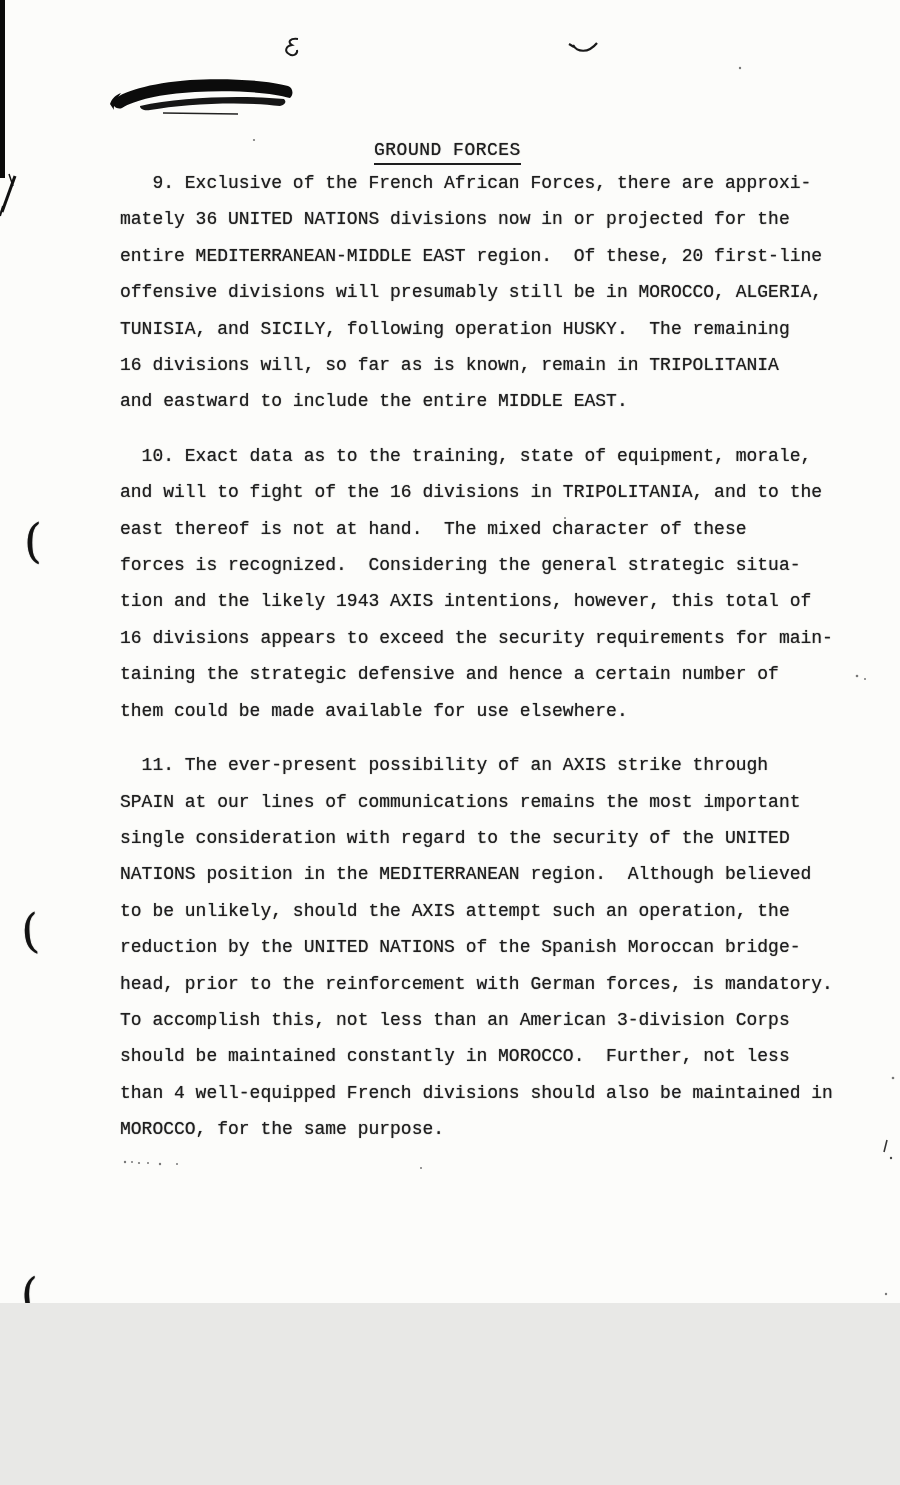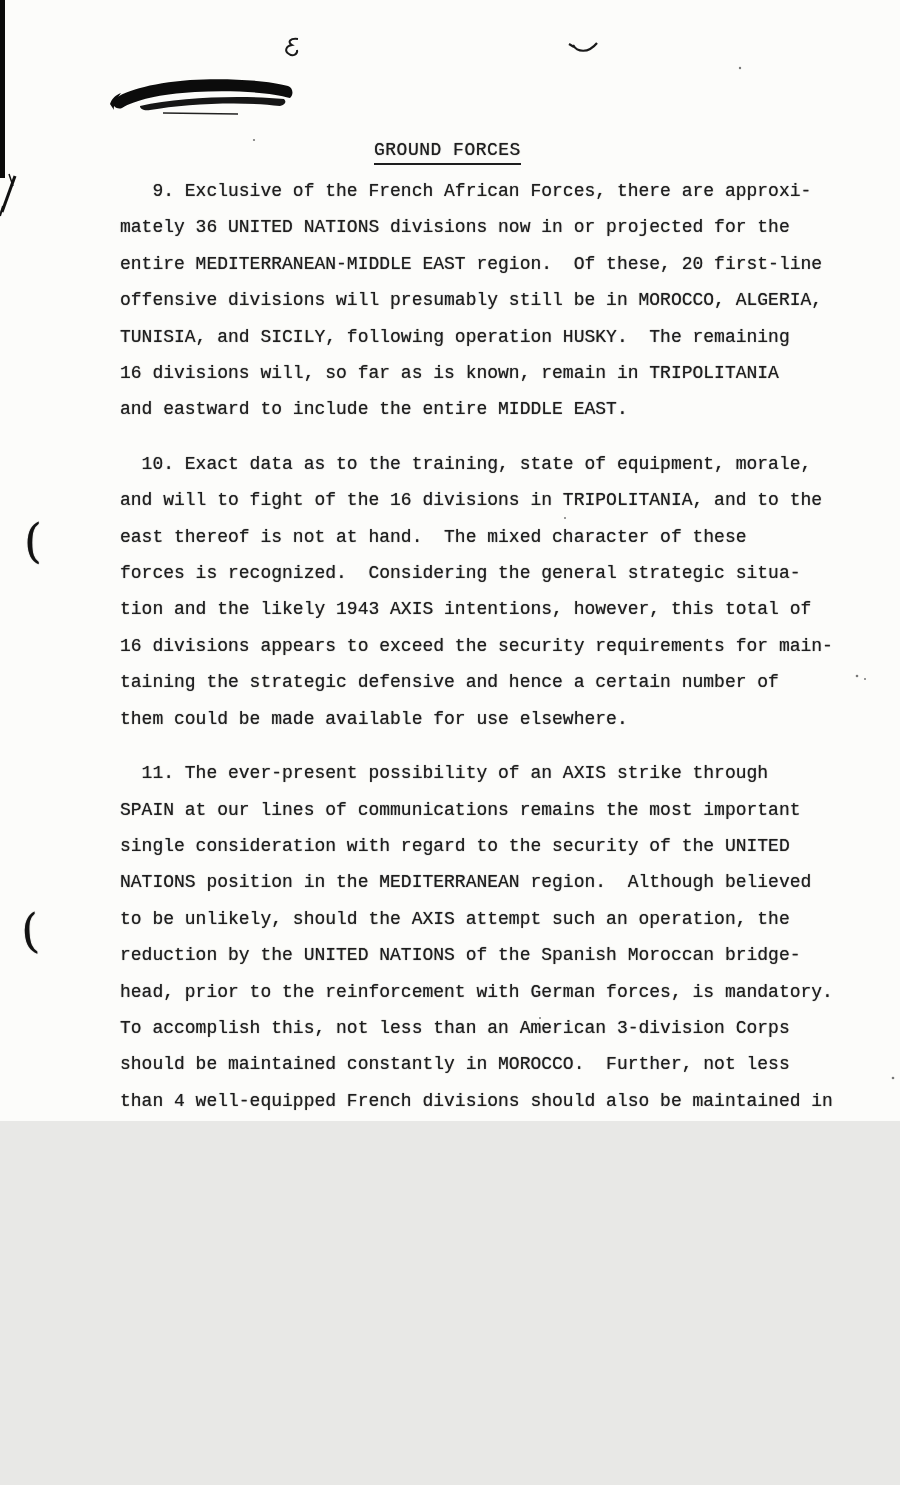--- a/index.html
+++ b/index.html
@@ -1,32 +1,32 @@
 <!DOCTYPE html>
 <html><head>
 <meta charset="utf-8">
 <style>
   html,body{margin:0;padding:0;background:#e8e8e6;}
   .page{
     position:relative;
-    width:900px;height:1121px;
+    width:900px;height:1303px;
     background:#fcfcfa;
     overflow:hidden;
     font-family:"Liberation Mono","DejaVu Sans Mono",monospace;
     color:#1e1e1e;
   }
   .ink{position:absolute;left:0;top:0;width:900px;height:1485px;pointer-events:none;}
   .heading{
     position:absolute;left:374px;top:140px;
     font-size:18px;letter-spacing:.5px;
     border-bottom:2px solid #1e1e1e;padding-bottom:3px;
     text-shadow:0 0 1px rgba(20,20,20,.8);
     white-space:pre;
   }
-  .bodytext{position:absolute;left:120px;top:173px;width:775px;}
+  .bodytext{position:absolute;left:120px;top:165px;width:775px;}
   .para{
     white-space:pre;
     font-size:18px;line-height:36.4px;
     margin:0 0 18px 0;
     text-shadow:0 0 1px rgba(20,20,20,.75);
   }
   .pagenum{
     position:absolute;left:419px;top:1318px;
     font-size:18px;letter-spacing:2px;white-space:pre;
     text-shadow:0 0 1px rgba(20,20,20,.7);

